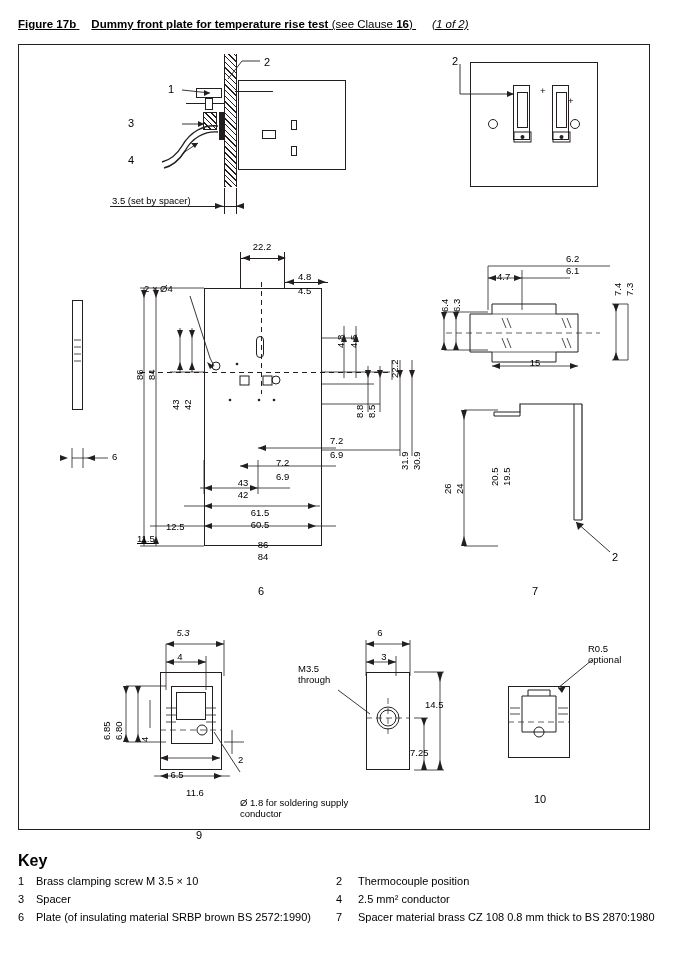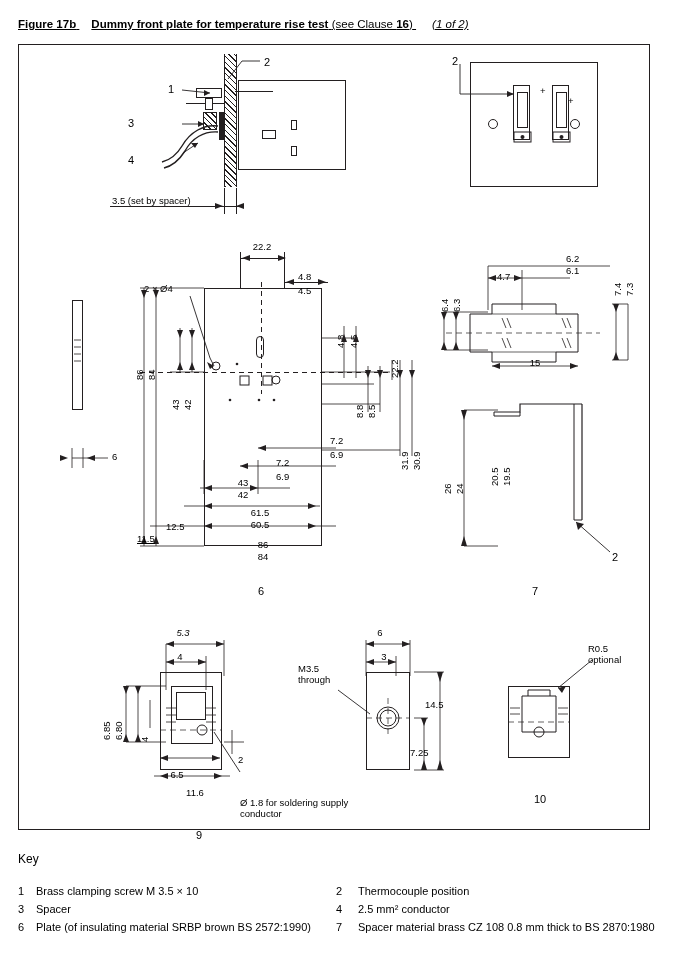--- a/index.html
+++ b/index.html
@@ -30,21 +30,21 @@
   .hatch{position:absolute;background:
      repeating-linear-gradient(45deg,#231f20 0 1px,transparent 1px 4px);}
   .dash{position:absolute;height:1px;background:
      repeating-linear-gradient(to right,#231f20 0 5px,transparent 5px 9px);}
   .dashv{position:absolute;width:1px;background:
      repeating-linear-gradient(to bottom,#231f20 0 5px,transparent 5px 9px);}
   svg{position:absolute;overflow:visible;}
 
   
   .key{position:absolute;left:18px;top:852px;width:640px;font-size:11px;}
-  .keytitle{font-weight:normal;font-size:12px;margin-bottom:18px;}
+  .keytitle{font-weight:bold;font-size:16px;margin-bottom:4px;}
   .keygrid{display:grid;grid-template-columns:18px 300px 22px 300px;row-gap:4px;font-size:11px;line-height:14px;}
   .keygrid .n{}
   .keygrid .t{}
 </style>
 </head>
 <body>
 
 <div class="page">
 
   <div class="caption">

